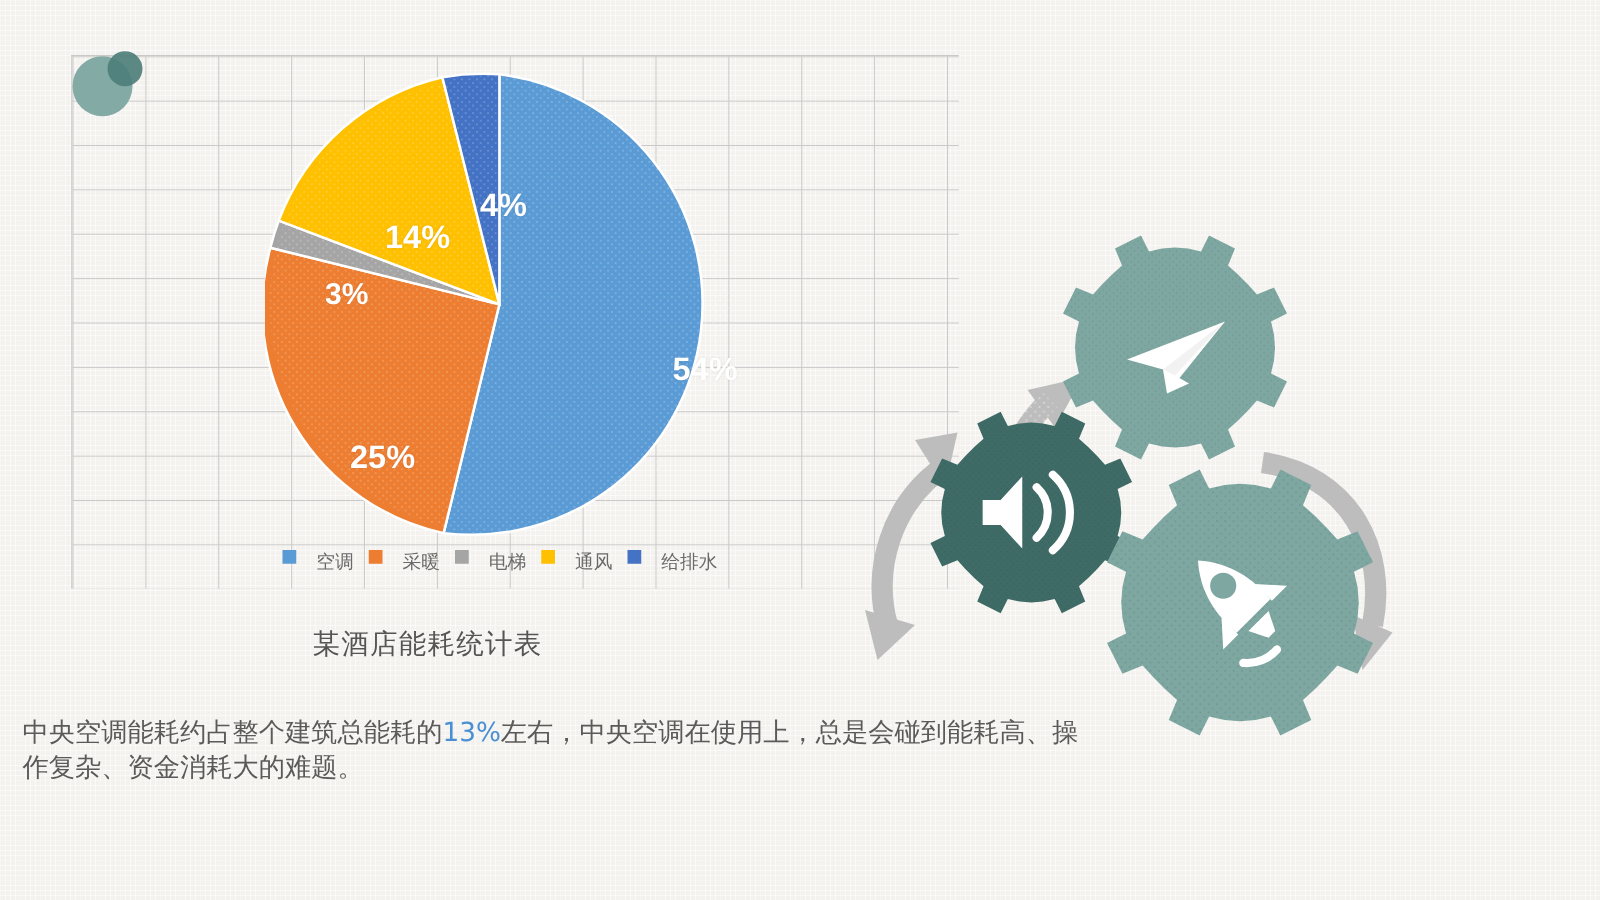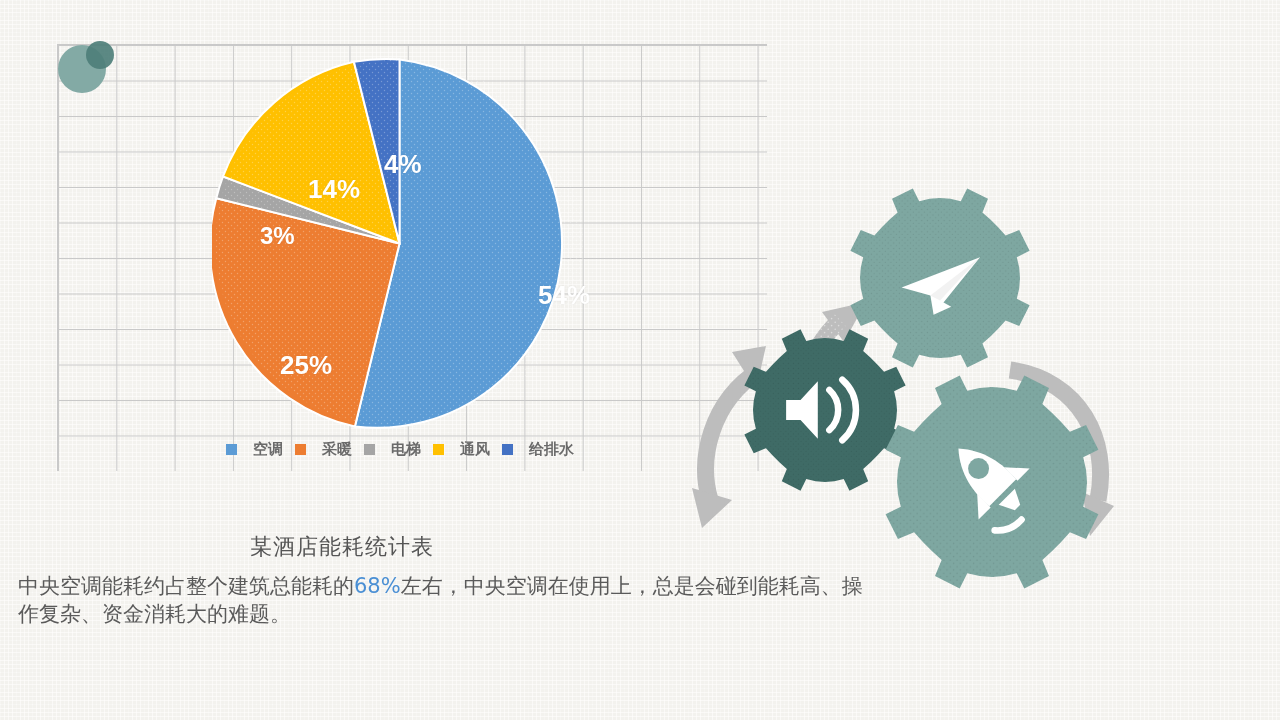--- a/index.html
+++ b/index.html
@@ -105,40 +105,39 @@
     left: 0px;
     top: 396px;
     width: 420px;
     display: flex;
     justify-content: center;
     align-items: center;
     gap: 12px;
   }
   .legend-item {
     display: flex;
-    align-items: center;
+    align-items: flex-start;
     gap: 16px;
-    font-weight: bold;
   }
   .legend-swatch {
     width: 11px;
     height: 11px;
     display: inline-block;
   }
   .legend-text {
     font-size: 15px;
     color: #6a6a6a;
     font-family: "DejaVu Sans", "Liberation Sans", sans-serif;
   }
 
   
   .chart-title {
     position: absolute;
     left: 250px;
-    top: 532px;
+    top: 500px;
     font-size: 22px;
     color: #555555;
     letter-spacing: 1px;
     font-family: Liberation Mono, monospace;
   }
 
   
   .body-text {
     position: absolute;
     left: 18px;
@@ -230,21 +229,21 @@
       <div class="legend-item">
         <span class="legend-swatch" style="background:#4472c4"></span>
         <span class="legend-text">给排水</span>
       </div>
     </div>
   </div>
 
   <div class="chart-title">某酒店能耗统计表</div>
 
   <div class="body-text">
-    <span>中央空调能耗约占整个建筑总能耗的</span><span class="hl">68%</span><span>左右，中央空调在使用上，总是会碰到能耗高、操作复杂、资金消耗大的难题。</span>
+    <span>中央空调能耗约占整个建筑总能耗的</span><span class="hl">13%</span><span>左右，中央空调在使用上，总是会碰到能耗高、操作复杂、资金消耗大的难题。</span>
   </div>
 
   <div class="gears">
     <svg width="430" height="430" viewBox="0 0 430 430">
       <defs>
         <pattern id="gdots" width="7" height="7" patternUnits="userSpaceOnUse">
           <circle cx="1.6" cy="1.6" r="0.8" fill="rgba(0,0,0,0.10)"></circle>
           <circle cx="5.2" cy="5.2" r="0.8" fill="rgba(0,0,0,0.10)"></circle>
         </pattern>
         <pattern id="adots" width="7" height="7" patternUnits="userSpaceOnUse">

